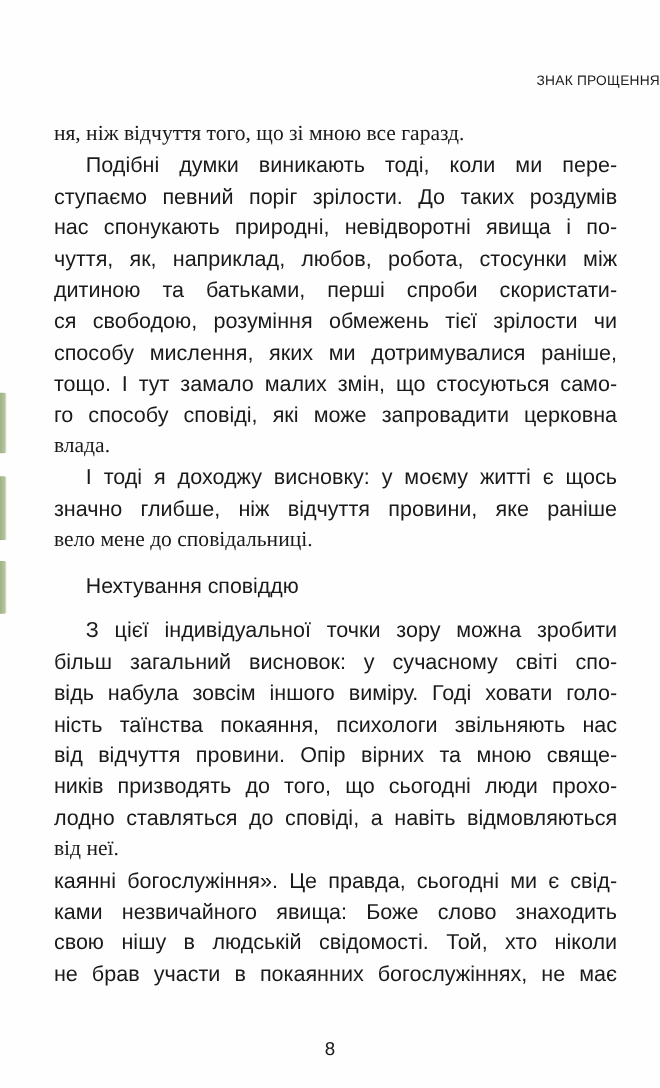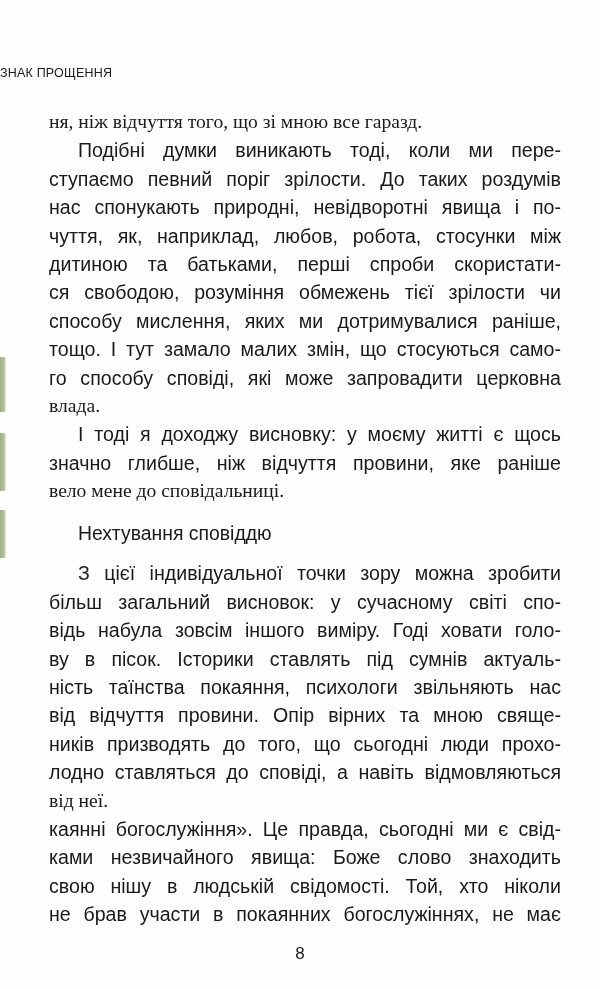--- a/index.html
+++ b/index.html
@@ -19,21 +19,21 @@
       position: absolute;
       left: 0; top: 0;
       width: 600px; height: 989px;
       background: #fefefe;
     }
     .running-head {
       position: absolute;
       top: 66px;
       left: 0;
       width: 600px;
-      text-align: left;
+      text-align: right;
       font-size: 12.5px;
       letter-spacing: 0.2px;
       color: #1c1c1c;
     }
     .text-block {
       position: absolute;
       left: 49px;
       top: 108px;
       width: 512px;
       font-size: 19.6px;
@@ -120,21 +120,20 @@
       <span class="line">значно глибше, ніж відчуття провини, яке раніше</span>
       <span class="line last">вело мене до сповідальниці.</span>
     </div>
 
     <div class="heading">Нехтування сповіддю</div>
 
     <div>
       <span class="line indent">З цієї індивідуальної точки зору можна зробити</span>
       <span class="line">більш загальний висновок: у сучасному світі спо-</span>
       <span class="line">відь набула зовсім іншого виміру. Годі ховати голо-</span>
-      <span class="line">ву в пісок. Історики ставлять під сумнів актуаль-</span>
       <span class="line">ність таїнства покаяння, психологи звільняють нас</span>
       <span class="line">від відчуття провини. Опір вірних та мною свяще-</span>
       <span class="line">ників призводять до того, що сьогодні люди прохо-</span>
       <span class="line">лодно ставляться до сповіді, а навіть відмовляються</span>
       <span class="line last">від неї.</span>
     </div>
 
     <div>
       <span class="line">каянні богослужіння». Це правда, сьогодні ми є свід-</span>
       <span class="line">ками незвичайного явища: Боже слово знаходить</span>

